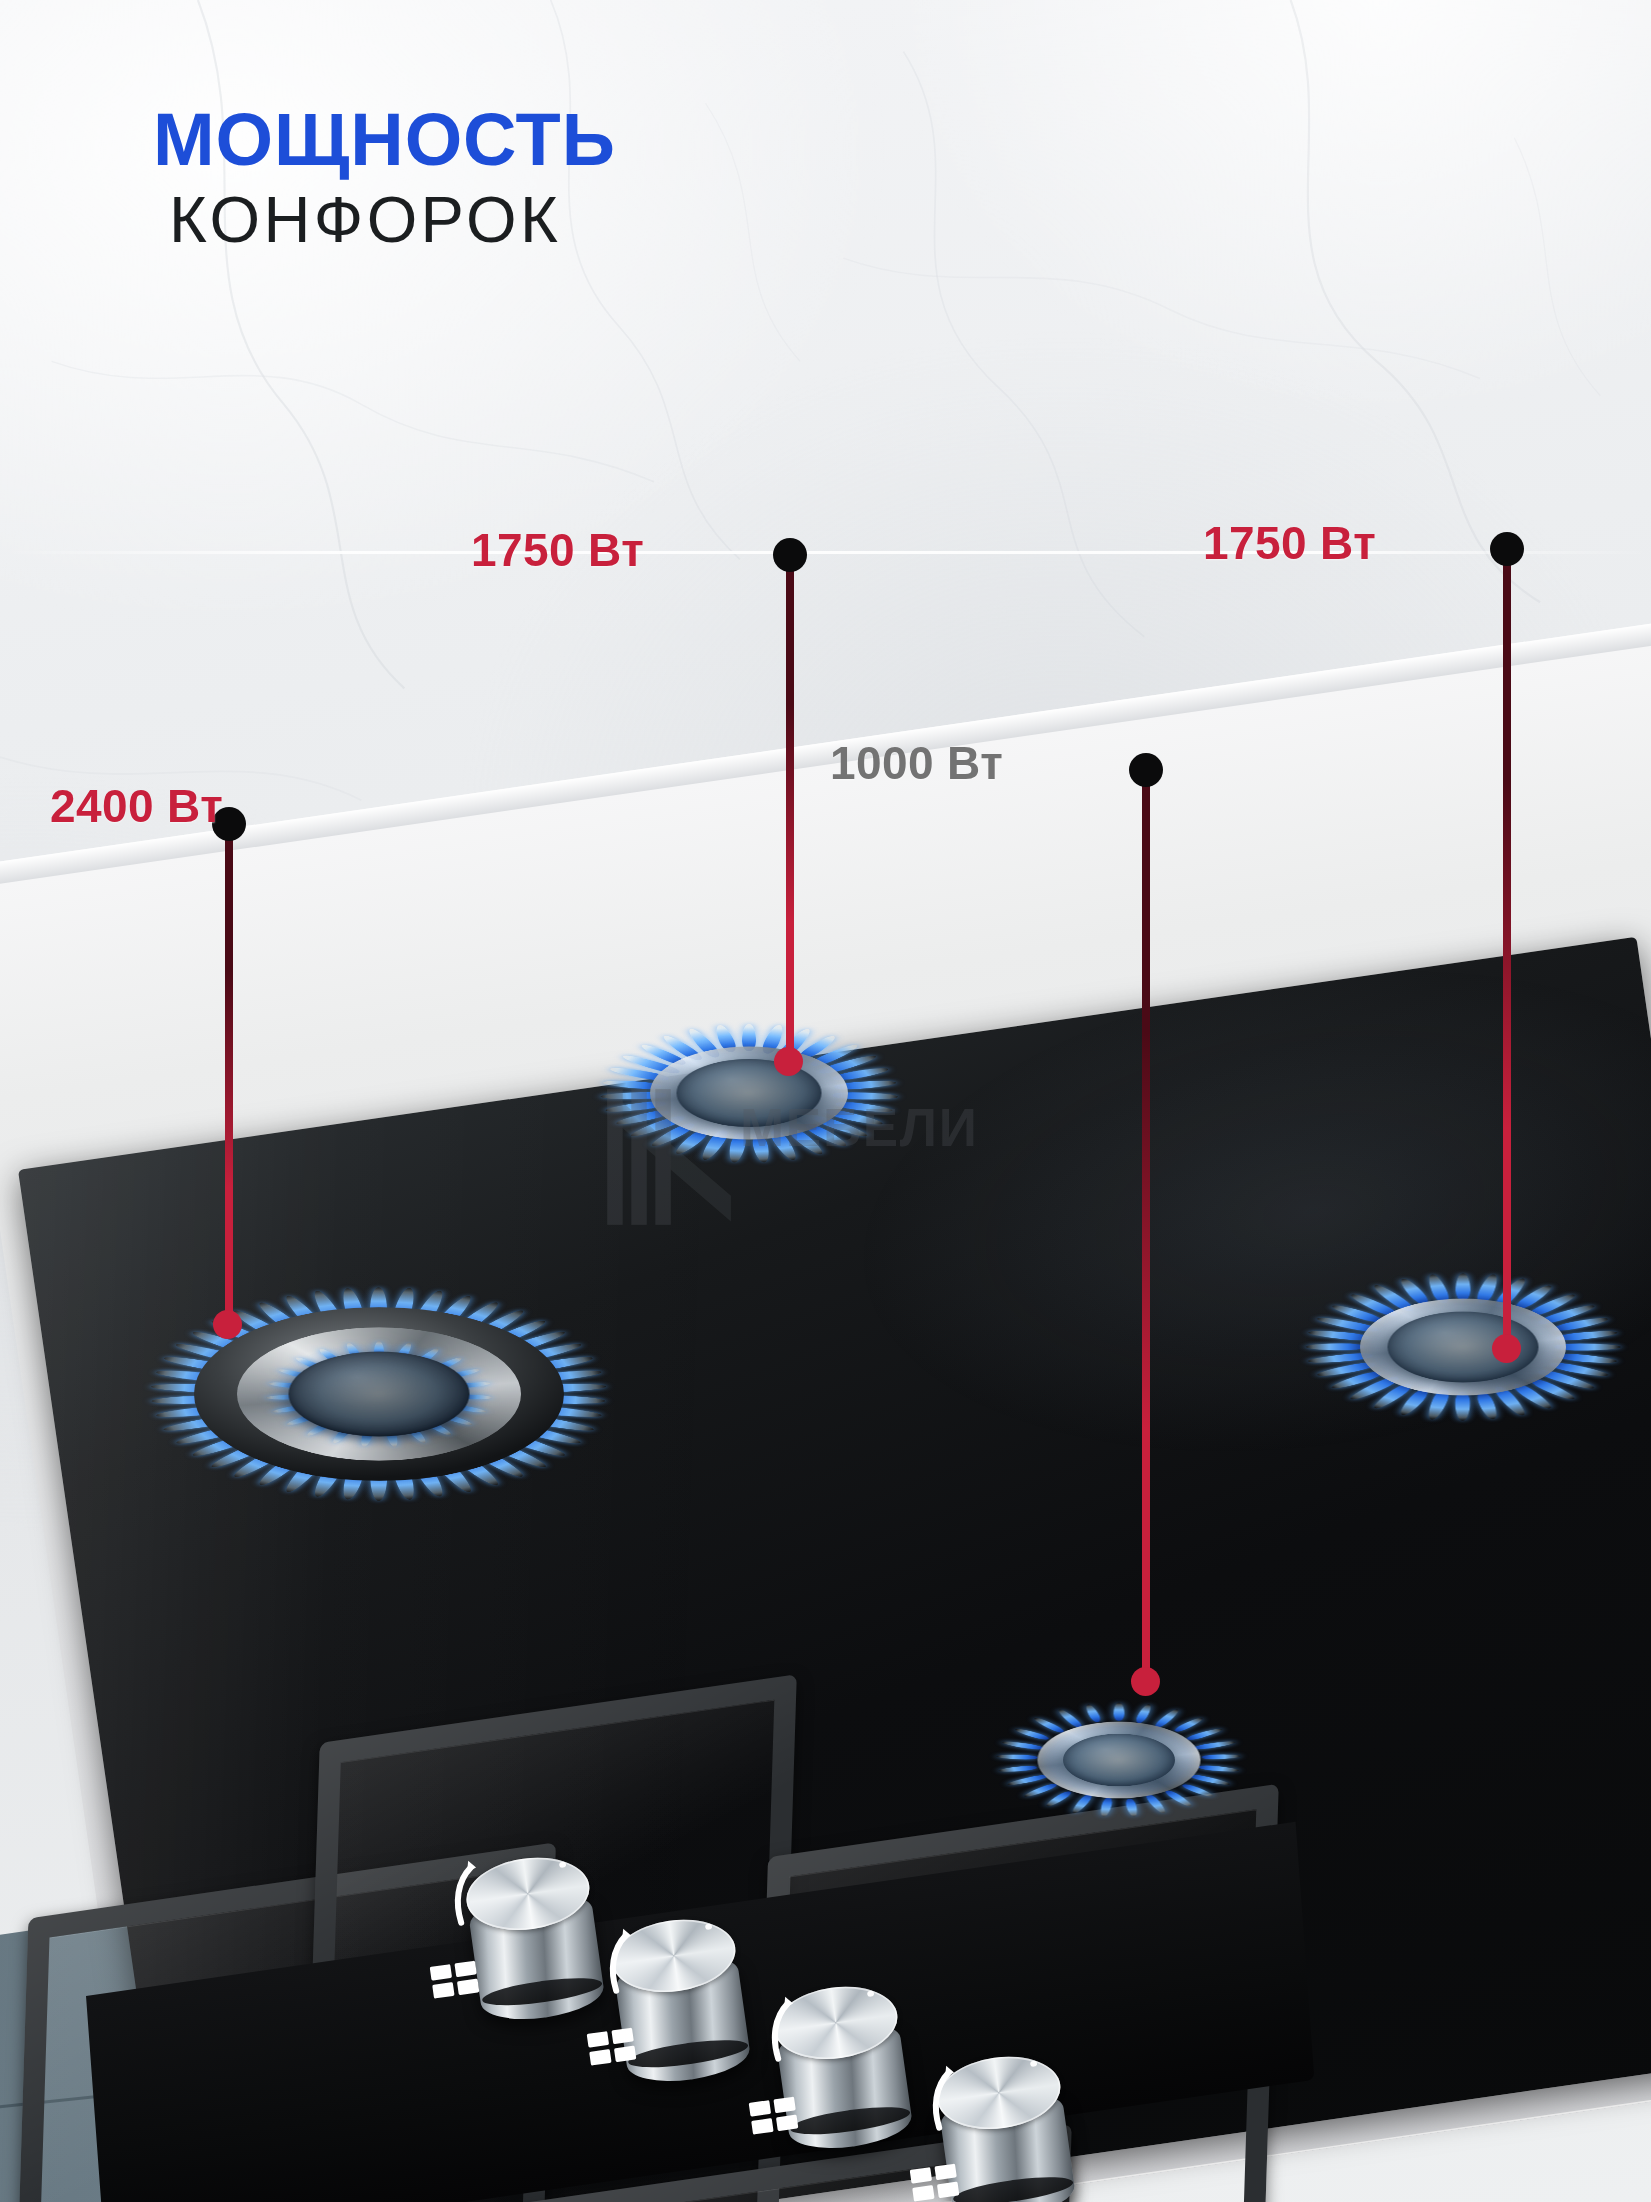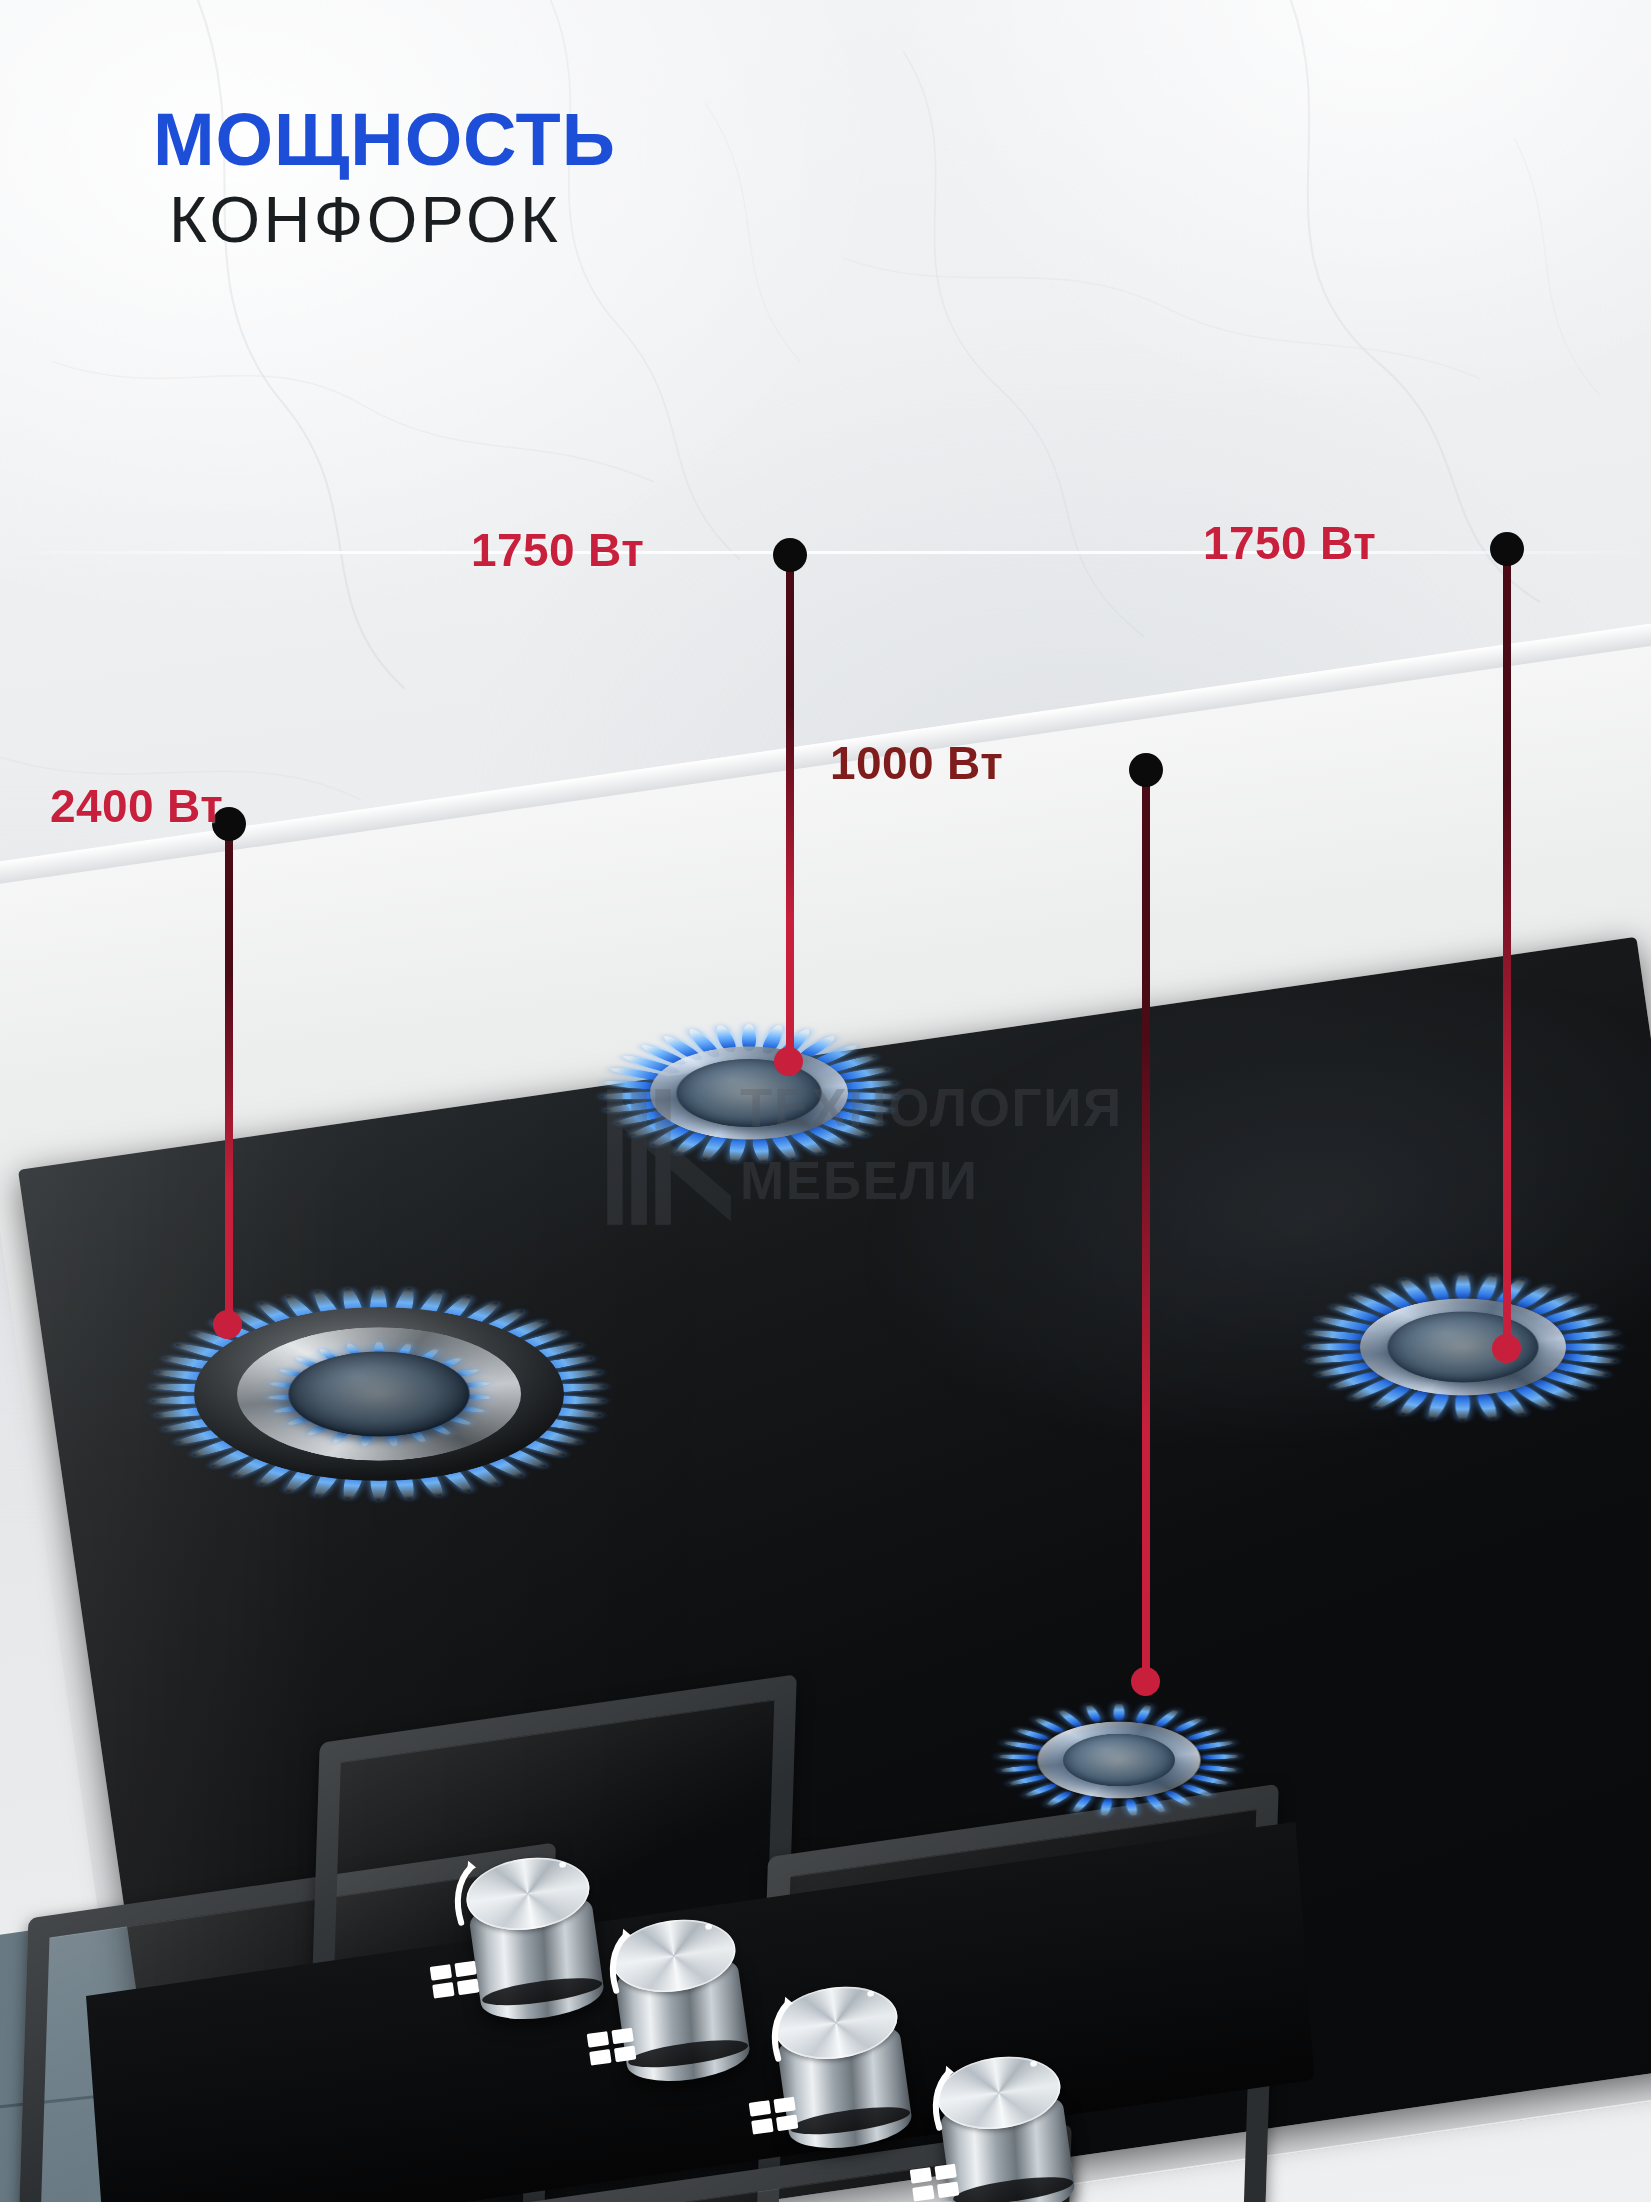--- a/index.html
+++ b/index.html
@@ -587,21 +587,20 @@
       <svg viewBox="0 0 150 170">
         <g fill="#53585c">
           <rect x="6" y="6" width="18" height="158"></rect>
           <rect x="34" y="6" width="18" height="158"></rect>
           <rect x="62" y="6" width="18" height="158"></rect>
           <path d="M6 6 L150 130 L150 160 L6 36 Z" opacity=".75"></path>
         </g>
       </svg>
     </div>
     <div class="wm-text">
-      <div class="wm-l1">ТЕХНОЛОГИЯ</div>
       <div class="wm-l2">МЕБЕЛИ</div>
     </div>
   </div>
 
   <div class="headline">
     <div class="l1">МОЩНОСТЬ</div>
     <div class="l2">КОНФОРОК</div>
   </div>
 
   <div class="callouts" id="callouts">
@@ -609,21 +608,21 @@
       <div class="dot-top" style="left: 212px; top: 807px; background: rgb(11, 11, 12);"></div>
       <div class="dot-end" style="left: 213px; top: 1310px; background: rgb(200, 32, 60);"></div>
       <div class="wattage" style="left: 50px; top: 779px; color: rgb(200, 32, 60);">2400 Вт</div>
       <div class="callout-line" style="left: 786px; top: 564px; height: 499px; background: linear-gradient(rgb(74, 10, 22) 0%, rgb(74, 10, 22) 28%, rgb(200, 32, 60) 72%, rgb(200, 32, 60) 100%);"></div>
       <div class="dot-top" style="left: 773px; top: 538px; background: rgb(11, 11, 12);"></div>
       <div class="dot-end" style="left: 774px; top: 1047px; background: rgb(200, 32, 60);"></div>
       <div class="wattage" style="left: 471px; top: 523px; color: rgb(200, 32, 60);">1750 Вт</div>
       <div class="callout-line" style="left: 1142px; top: 779px; height: 903px; background: linear-gradient(rgb(74, 10, 22) 0%, rgb(74, 10, 22) 28%, rgb(200, 32, 60) 72%, rgb(200, 32, 60) 100%);"></div>
       <div class="dot-top" style="left: 1129px; top: 753px; background: rgb(11, 11, 12);"></div>
       <div class="dot-end" style="left: 1131px; top: 1667px; background: rgb(200, 32, 60);"></div>
-      <div class="wattage" style="left: 830px; top: 736px; color: #7f1d1d;">1000 Вт</div>
+      <div class="wattage" style="left: 830px; top: 736px; color: #737373;">1000 Вт</div>
       <div class="callout-line" style="left: 1503px; top: 558px; height: 792px; background: linear-gradient(rgb(74, 10, 22) 0%, rgb(74, 10, 22) 28%, rgb(200, 32, 60) 72%, rgb(200, 32, 60) 100%);"></div>
       <div class="dot-top" style="left: 1490px; top: 532px; background: rgb(11, 11, 12);"></div>
       <div class="dot-end" style="left: 1492px; top: 1334px; background: rgb(200, 32, 60);"></div>
       <div class="wattage" style="left: 1203px; top: 516px; color: rgb(200, 32, 60);">1750 Вт</div>
     </div>
 
 </div>
 
 
 </body></html>

